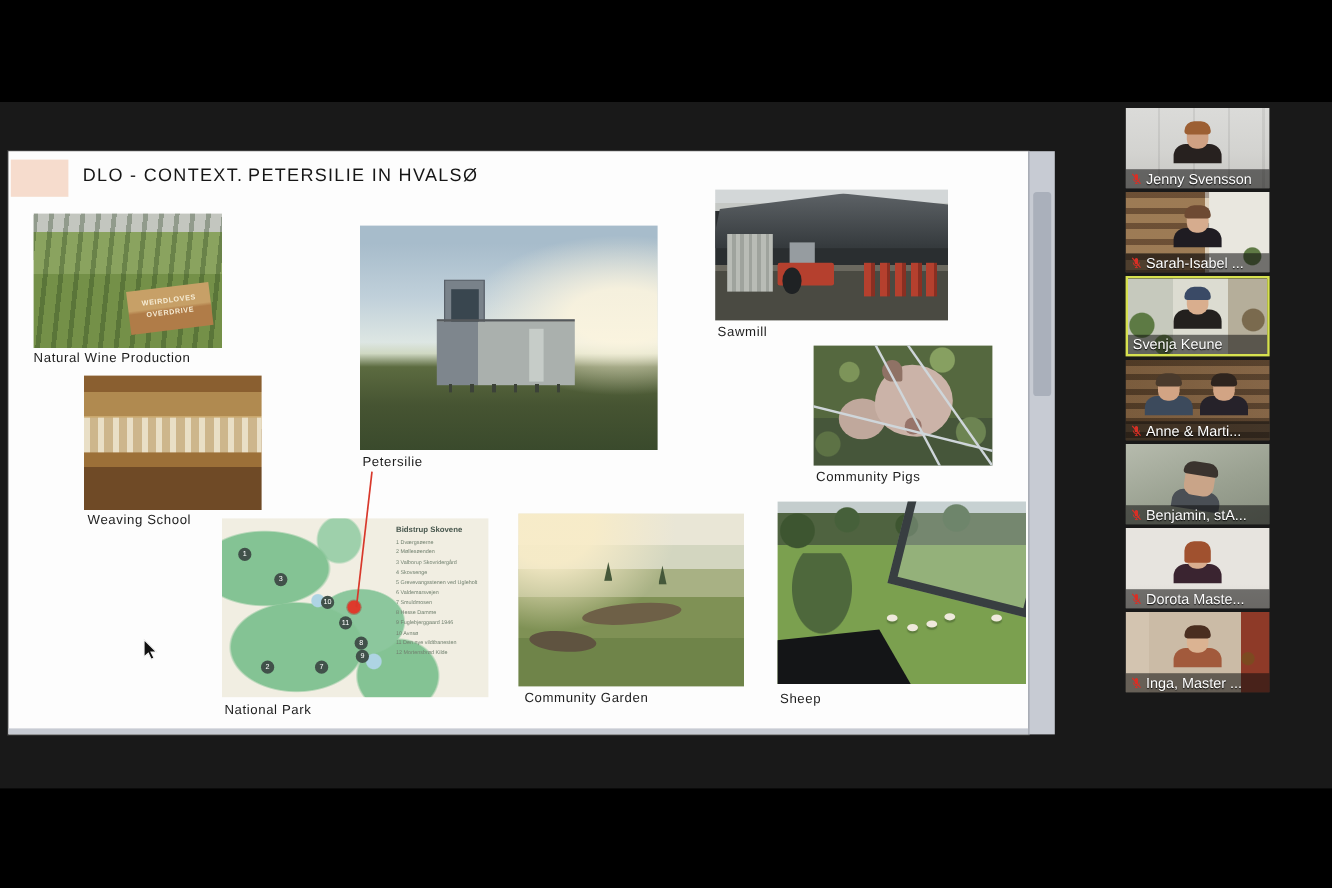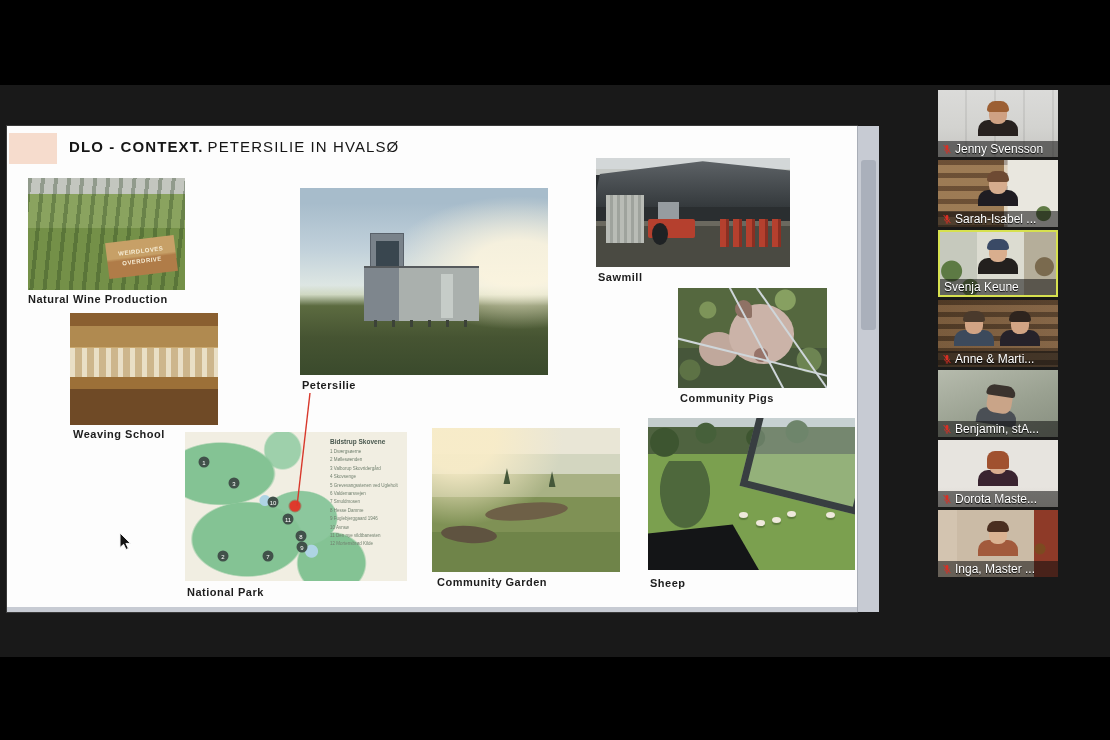--- a/index.html
+++ b/index.html
@@ -7,23 +7,23 @@
        font-family:"Liberation Sans",sans-serif;}
 
   
   .share-band{position:absolute;left:0;top:85px;width:1110px;height:572px;background:#191919;}
 
   
   .slide{position:absolute;left:7px;top:126px;width:850px;height:486px;background:#fdfdfd;
          box-shadow:0 0 0 1px #3a3a3a;overflow:hidden;}
   .accent{position:absolute;left:2px;top:7px;width:48px;height:31px;background:#f6dccd;}
   .title{position:absolute;left:62px;top:12px;font-size:15px;letter-spacing:1.1px;color:#161616;white-space:nowrap;}
-  .title .tb{font-weight:bold;}
+  .title .tb{font-weight:normal;}
   .title .tr{font-weight:400;margin-left:4px;}
-  .caption{position:absolute;font-size:11px;font-weight:bold;letter-spacing:.5px;color:#1d1d1d;white-space:nowrap;}
+  .caption{position:absolute;font-size:11px;font-weight:normal;letter-spacing:.5px;color:#1d1d1d;white-space:nowrap;}
   .photo{position:absolute;overflow:hidden;}
 
   
   .p-wine{left:21px;top:52px;width:157px;height:112px;
     background-image:
       repeating-linear-gradient(96deg,rgba(30,55,22,.30) 0 4px,transparent 4px 13px),
       linear-gradient(180deg,#c3c6bf 0 14%,#8aa35f 14% 45%,#749048 45% 100%);}
   .sign{position:absolute;right:6%;bottom:14%;width:44%;height:32%;transform:rotate(-7deg);
     background:linear-gradient(180deg,#c7a067 0 46%,#b07c48 54% 100%);
     color:#f6ecd4;font-size:6px;font-weight:bold;letter-spacing:.5px;line-height:1.6;

